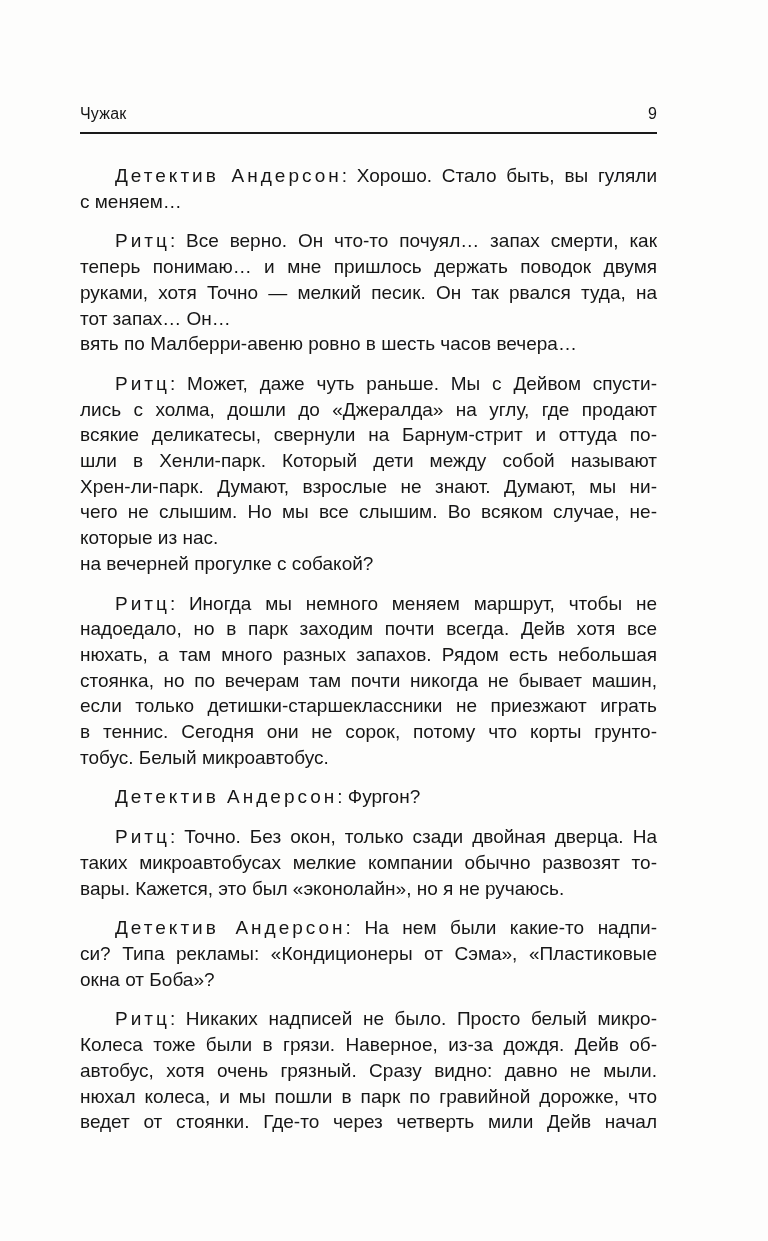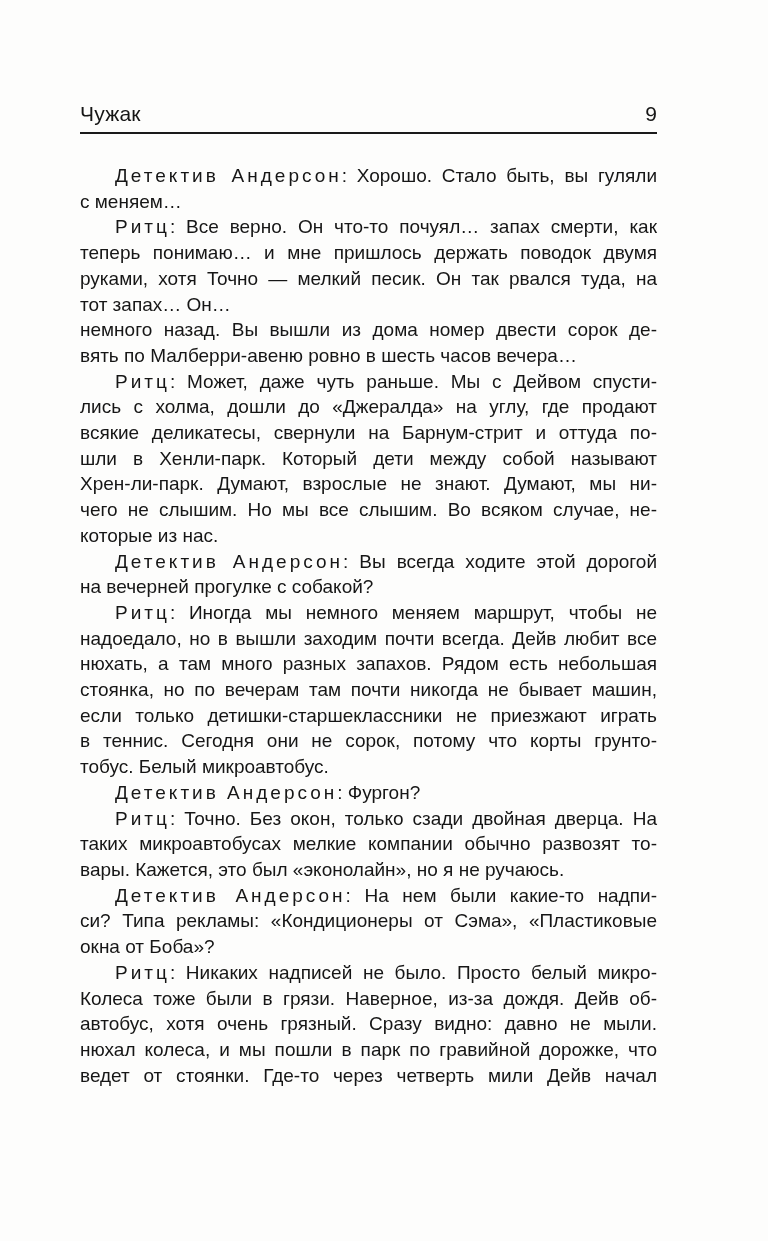--- a/index.html
+++ b/index.html
@@ -23,39 +23,39 @@
   .text-block {
     position: absolute;
     left: 80px;
     top: 103px;
     width: 577px;
   }
   .running-head {
     display: flex;
     justify-content: space-between;
     align-items: flex-end;
-    font-size: 21px;
+    font-size: 16px;
     line-height: 22px;
     padding-bottom: 7px;
     border-bottom: 2px solid #1a1a1a;
   }
   .running-title { letter-spacing: 0.2px; }
   .page-number { }
   .body-text {
     margin-top: 29px;
     font-size: 19px;
     line-height: 25.7px;
     hyphens: none;
   }
   .line {
     text-align: justify;
     text-align-last: justify;
     text-justify: inter-word;
   }
-  .line.first { padding-left: 35px; }
+  .line.first { padding-left: 35px; margin-top: 14px; }
   .line.last { text-align-last: left; }
   .speaker { letter-spacing: 3px; }
 </style>
 </head>
 <body>
 
 <div class="page">
   <div class="text-block">
     <div class="running-head">
       <span class="running-title">Чужак</span>
@@ -66,39 +66,37 @@
           <div class="line first"><span class="speaker">Детектив Андерсон</span>: Хорошо. Стало быть, вы гуляли</div>
           <div class="line last">с меняем…</div>
         </div>
         <div class="para">
           <div class="line first"><span class="speaker">Ритц</span>: Все верно. Он что-то почуял… запах смерти, как</div>
           <div class="line">теперь понимаю… и мне пришлось держать поводок двумя</div>
           <div class="line">руками, хотя Точно — мелкий песик. Он так рвался туда, на</div>
           <div class="line last">тот запах… Он…</div>
         </div>
         <div class="para">
-          <div class="line">немного назад. Вы вышли из дома номер двести сорок де-</div>
           <div class="line last">вять по Малберри-авеню ровно в шесть часов вечера…</div>
         </div>
         <div class="para">
           <div class="line first"><span class="speaker">Ритц</span>: Может, даже чуть раньше. Мы с Дейвом спусти-</div>
           <div class="line">лись с холма, дошли до «Джералда» на углу, где продают</div>
           <div class="line">всякие деликатесы, свернули на Барнум-стрит и оттуда по-</div>
           <div class="line">шли в Хенли-парк. Который дети между собой называют</div>
           <div class="line">Хрен-ли-парк. Думают, взрослые не знают. Думают, мы ни-</div>
           <div class="line">чего не слышим. Но мы все слышим. Во всяком случае, не-</div>
           <div class="line last">которые из нас.</div>
         </div>
         <div class="para">
-          <div class="line first"><span class="speaker">Детектив Андерсон</span>: Вы всегда ходите этой дорогой</div>
           <div class="line last">на вечерней прогулке с собакой?</div>
         </div>
         <div class="para">
           <div class="line first"><span class="speaker">Ритц</span>: Иногда мы немного меняем маршрут, чтобы не</div>
-          <div class="line">надоедало, но в вышли заходим почти всегда. Дейв любит все</div>
+          <div class="line">надоедало, но в парк заходим почти всегда. Дейв хотя все</div>
           <div class="line">нюхать, а там много разных запахов. Рядом есть небольшая</div>
           <div class="line">стоянка, но по вечерам там почти никогда не бывает машин,</div>
           <div class="line">если только детишки-старшеклассники не приезжают играть</div>
           <div class="line">в теннис. Сегодня они не сорок, потому что корты грунто-</div>
           <div class="line last">тобус. Белый микроавтобус.</div>
         </div>
         <div class="para">
           <div class="line first last"><span class="speaker">Детектив Андерсон</span>: Фургон?</div>
         </div>
         <div class="para">

